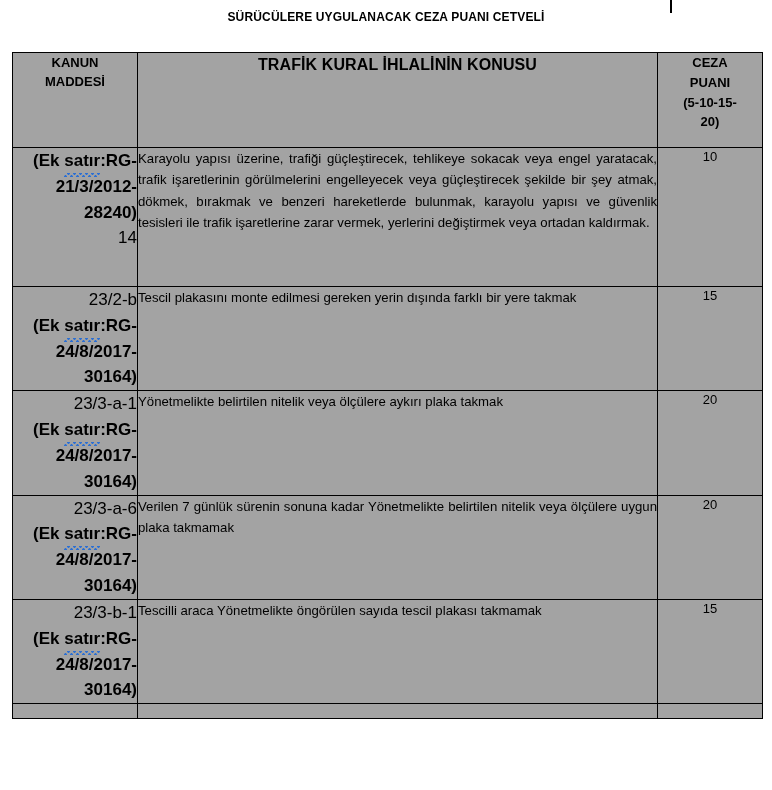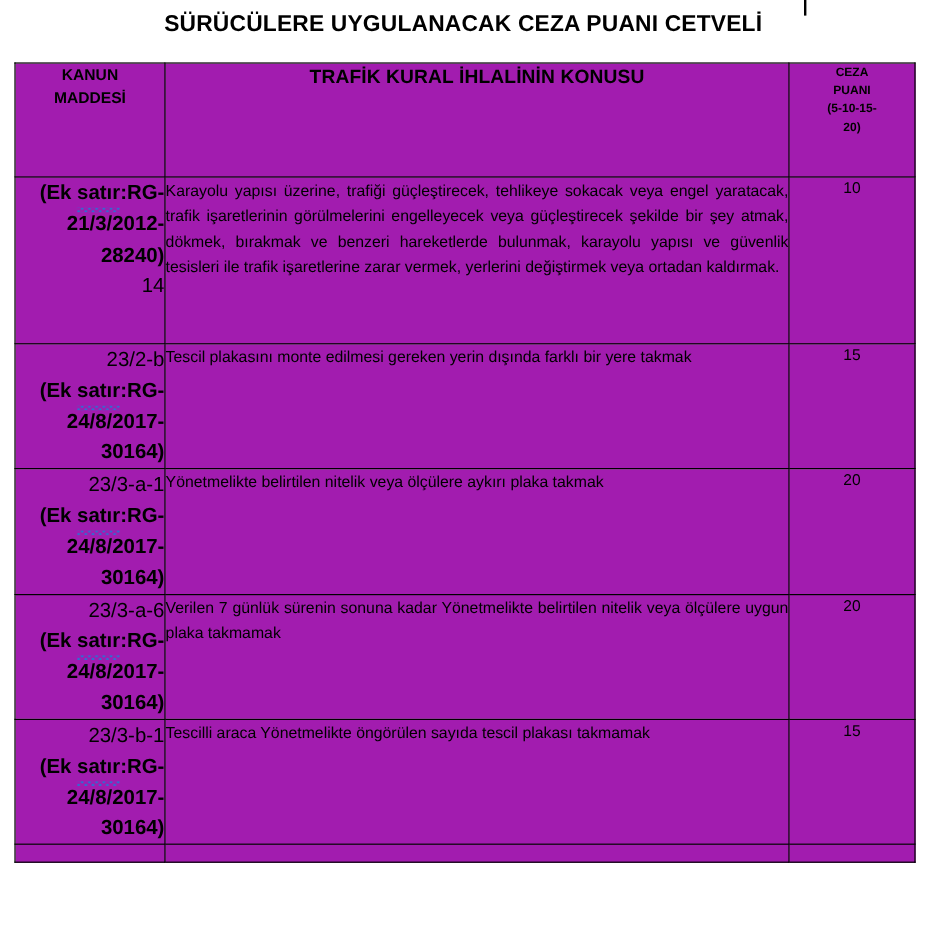--- a/index.html
+++ b/index.html
@@ -27,41 +27,41 @@
     height: 13px;
     background: #000000;
   }
 
   .doc-title {
     position: absolute;
     left: 0;
     top: 11px;
     width: 772px;
     text-align: center;
-    font-size: 19px;
+    font-size: 12px;
     font-weight: bold;
     letter-spacing: 0.15px;
     line-height: 1.1;
     white-space: nowrap;
   }
 
   .penalty-table {
     position: absolute;
     left: 12px;
     top: 52px;
     width: 750px;
     border-collapse: collapse;
     table-layout: fixed;
   }
   .penalty-table td,
   .penalty-table th {
     border: 1.4px solid #000000;
     padding: 0;
     vertical-align: top;
-    background: #a21caf;
+    background: #a3a3a3;
   }
 
   
   col.c-article { width: 125px; }
   col.c-subject { width: 520px; }
   col.c-points  { width: 105px; }
 
   
   .hdr-cell {
     height: 94px;
@@ -70,21 +70,21 @@
     font-size: 13px;
     font-weight: bold;
     line-height: 1.48;
     padding: 2px 4px;
   }
   .hdr-cell.subject {
     font-size: 16px;
     letter-spacing: 0.1px;
   }
   .hdr-cell.points {
-    font-size: 10px;
+    font-size: 13px;
     line-height: 1.52;
   }
 
   
   .cell-article {
     text-align: right;
     font-size: 17px;
     line-height: 1.52;
     padding: 6px 3px 6px 3px;
   }

